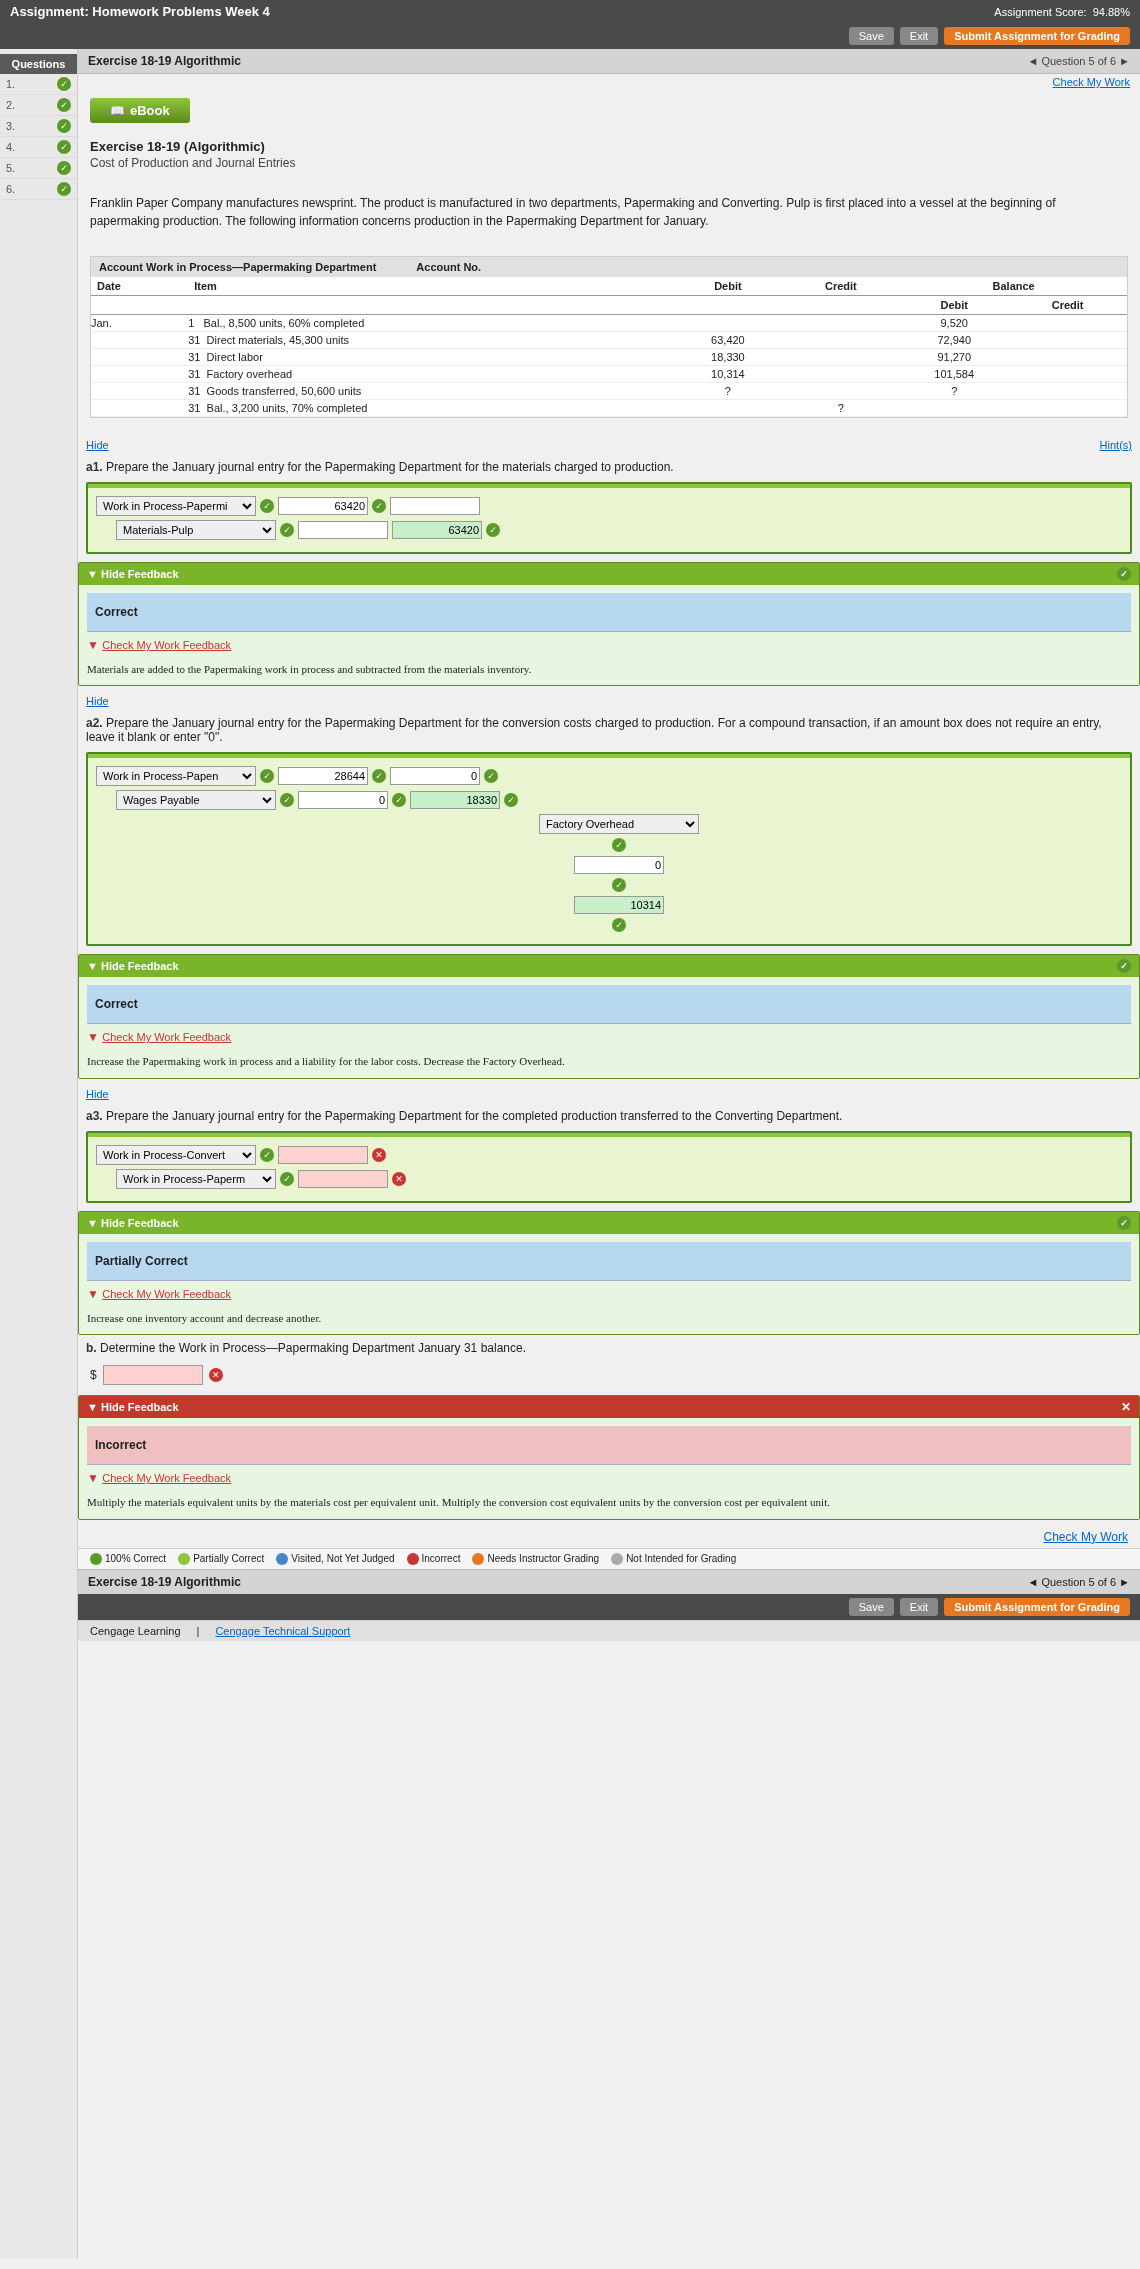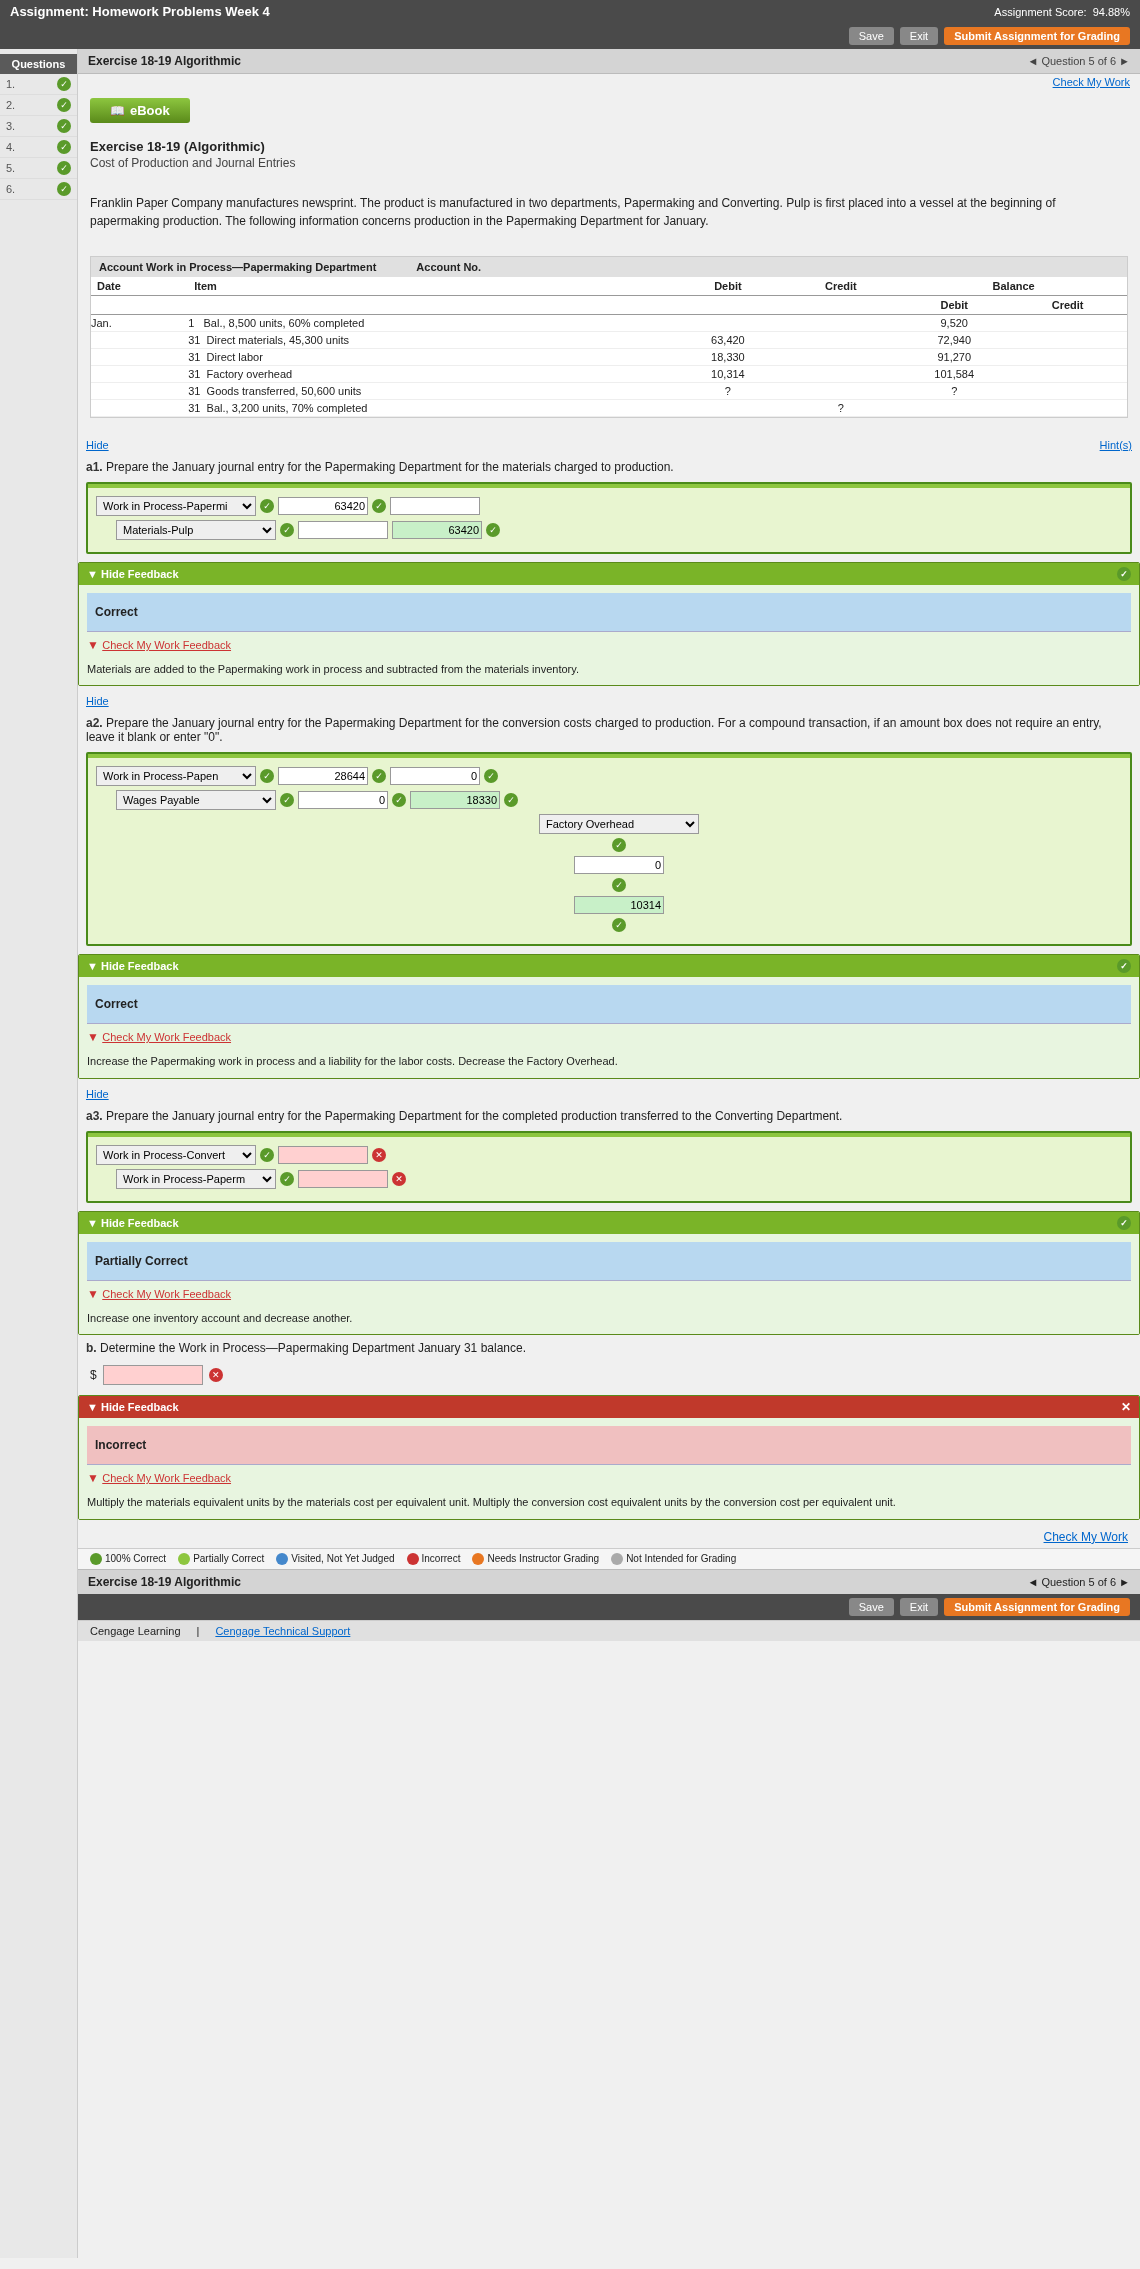--- a/index.html
+++ b/index.html
@@ -277,21 +277,21 @@
       background: #b8d8f0;
       padding: 12px 8px;
       font-weight: bold;
       font-size: 12px;
       border-bottom: 1px solid #aac;
     }
     .feedback-status-incorrect {
       background: #f0c0c0;
     }
     .feedback-link { color: #cc3333; text-decoration: underline; cursor: pointer; font-size: 11px; }
-    .feedback-text { font-size: 11px; margin-top: 4px; line-height: 1.4; }
+    .feedback-text { font-size: 11px; margin-top: 4px; line-height: 1.4; font-family: Liberation Serif, serif; }
 
     
     .part-b-row {
       display: flex;
       align-items: center;
       gap: 6px;
       padding: 4px 12px;
     }
     .part-b-input {
       width: 100px;

